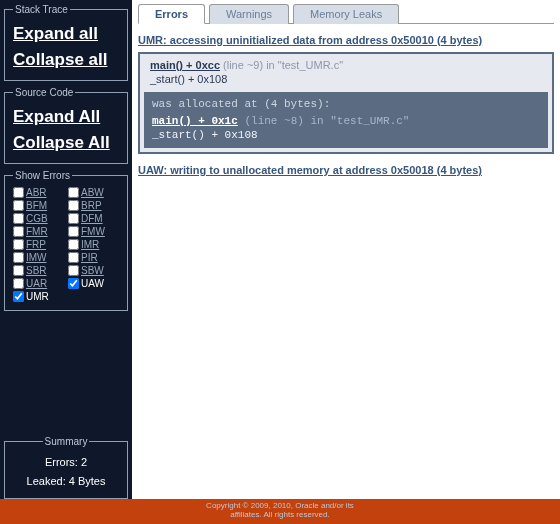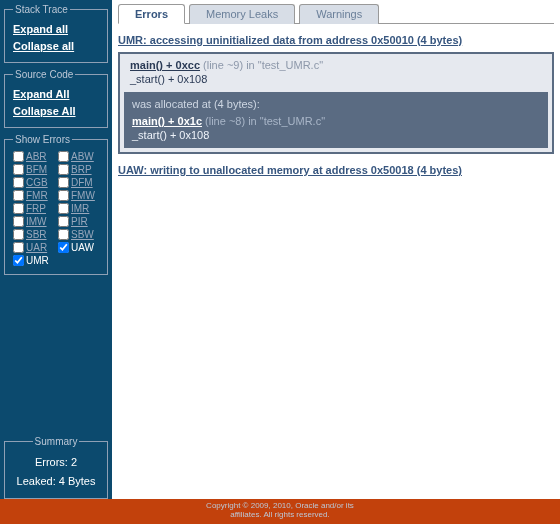--- a/index.html
+++ b/index.html
@@ -11,22 +11,22 @@
     height: 524px;
     display: flex;
     flex-direction: column;
   }
   .main-wrap {
     display: flex;
     flex: 1;
     min-height: 0;
   }
   .sidebar {
-    width: 112px;
-    background: #0c4a6e;
+    width: 132px;
+    background: #0f172a;
     padding: 4px 4px 0 4px;
     display: flex;
     flex-direction: column;
     gap: 6px;
     overflow: hidden;
   }
   .content {
     flex: 1;
     background: #fff;
     padding: 0 6px 6px 6px;
@@ -37,21 +37,21 @@
     padding: 6px 8px 8px 8px;
   }
   fieldset.side-panel legend {
     color: #bcc7d6;
     font-size: 10px;
     padding: 0 2px;
   }
   .side-link {
     color: #fff;
     text-decoration: underline;
-    font-size: 11px;
+    font-size: 17px;
     display: block;
     line-height: 1.5;
   }
   .side-link.bold { font-weight: bold; }
   .errgrid {
     display: grid;
     grid-template-columns: 1fr 1fr;
     gap: 2px 4px;
   }
   .errcell {
@@ -126,20 +126,21 @@
     font-size: 11px;
     color: #2a3a55;
     padding: 1px 6px;
   }
   .trace-line a { color: #2a3a55; font-weight: bold; text-decoration: underline; }
   .trace-line .faded { color: #8d98aa; }
   .alloc-box {
     background: #5a6b82;
     margin-top: 6px;
     padding: 4px 6px 6px 6px;
+    font-family: Liberation Mono, monospace;
   }
   .alloc-title {
     color: #cdd6e2;
     font-size: 11px;
     padding: 2px 2px 4px 2px;
   }
   .alloc-line {
     font-size: 11px;
     color: #eef3fa;
     padding: 1px 2px;
@@ -243,22 +244,22 @@
         <legend>Summary</legend>
         <div class="summary-line">Errors: 2</div>
         <div class="summary-line">Leaked: 4 Bytes</div>
       </fieldset>
     </div>
   </div>
 
   <div class="content">
     <div class="tabs">
       <div class="tab active">Errors</div>
+      <div class="tab">Warnings</div>
       <div class="tab">Memory Leaks</div>
-      <div class="tab">Warnings</div>
     </div>
 
     <div class="entry">
       <div class="entry-header">
         <a href="#">UMR: accessing uninitialized data from address 0x50010 (4 bytes)</a>
       </div>
       <div class="trace-outer">
         <div class="trace-line">
           <a href="#">main() + 0xcc</a><span class="faded"> (line ~9) in "test_UMR.c"</span>
         </div>

